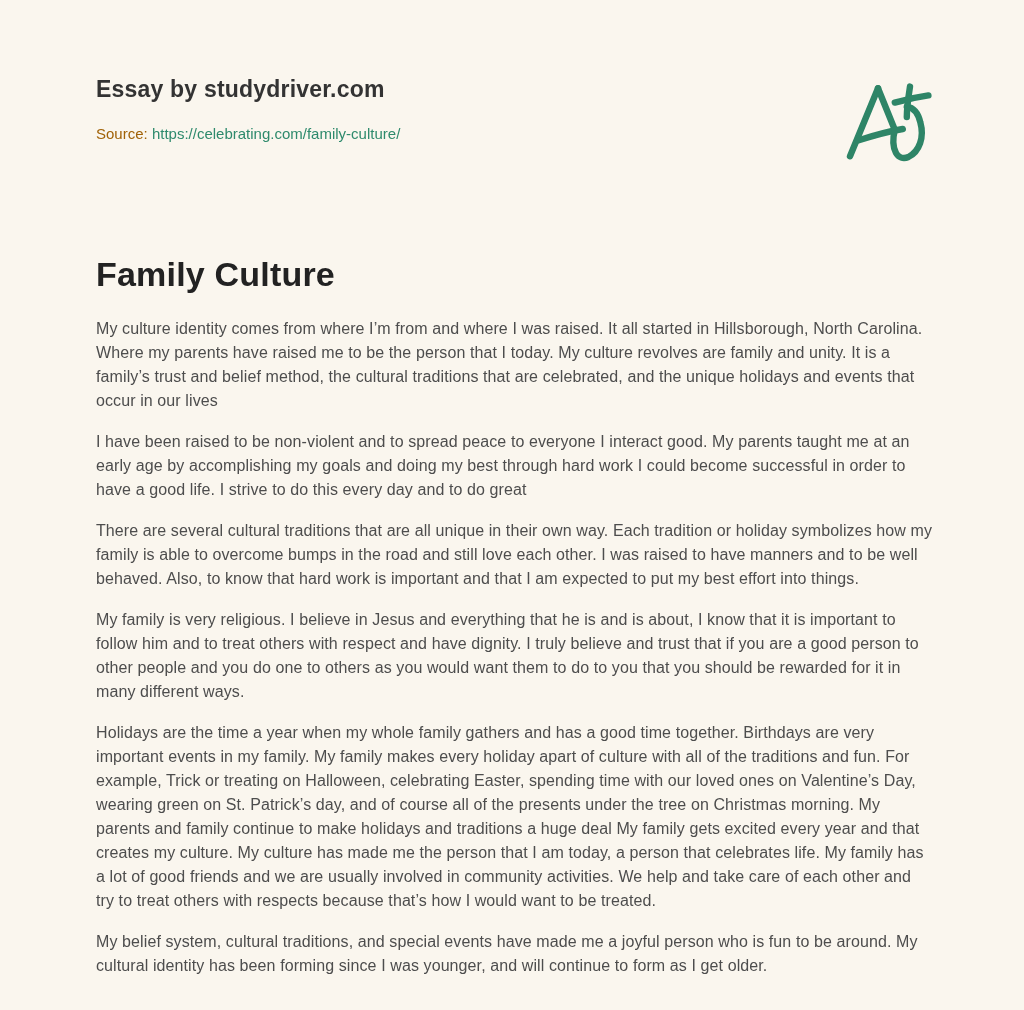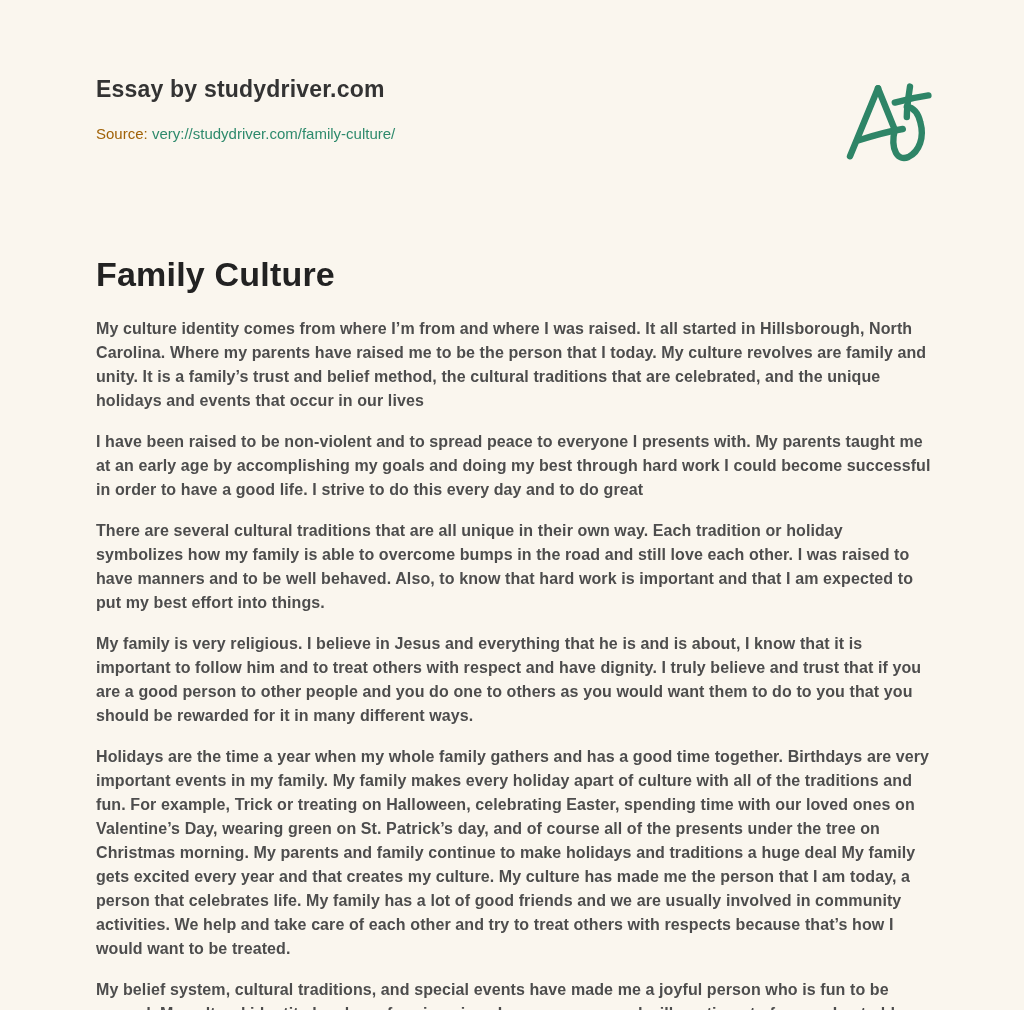--- a/index.html
+++ b/index.html
@@ -71,34 +71,33 @@
     margin-top: 26px;
     width: 836px;
   }
 
   .essay-body p {
     font-size: 16px;
     line-height: 24px;
     color: #4d4d4d;
     margin-bottom: 17px;
     letter-spacing: 0.1px;
-    font-weight: bold;
   }
 </style>
 </head>
 <body>
 
 <div class="page">
 
   <header>
     <h1 class="header-title">Essay by studydriver.com</h1>
 
     <div class="source-line">
       <span class="source-label">Source:</span>
-      <a class="source-link" href="#" title="https://studydriver.com/family-culture/">very://studydriver.com/family-culture/</a>
+      <a class="source-link" href="#" title="https://studydriver.com/family-culture/">https://celebrating.com/family-culture/</a>
     </div>
 
     <div class="logo">
       <svg viewBox="0 0 130 120" fill="none" xmlns="http://www.w3.org/2000/svg">
         <g stroke="#2e8567" stroke-width="8" fill="none" stroke-linecap="round" stroke-linejoin="round">
 
           <path d="M20 104 L55 19"></path>
 
           <path d="M55 19 L76 71"></path>
 
@@ -112,21 +111,21 @@
         </g>
       </svg>
     </div>
   </header>
 
   <main>
     <h2 class="essay-title">Family Culture</h2>
 
     <div class="essay-body">
       <p>My culture identity comes from where I’m from and where I was raised. It all started in Hillsborough, North Carolina. Where my parents have raised me to be the person that I today. My culture revolves are family and unity. It is a family’s trust and belief method, the cultural traditions that are celebrated, and the unique holidays and events that occur in our lives</p>
-      <p>I have been raised to be non-violent and to spread peace to everyone I presents with. My parents taught me at an early age by accomplishing my goals and doing my best through hard work I could become successful in order to have a good life. I strive to do this every day and to do great</p>
+      <p>I have been raised to be non-violent and to spread peace to everyone I interact good. My parents taught me at an early age by accomplishing my goals and doing my best through hard work I could become successful in order to have a good life. I strive to do this every day and to do great</p>
       <p>There are several cultural traditions that are all unique in their own way. Each tradition or holiday symbolizes how my family is able to overcome bumps in the road and still love each other. I was raised to have manners and to be well behaved. Also, to know that hard work is important and that I am expected to put my best effort into things.</p>
       <p>My family is very religious. I believe in Jesus and everything that he is and is about, I know that it is important to follow him and to treat others with respect and have dignity. I truly believe and trust that if you are a good person to other people and you do one to others as you would want them to do to you that you should be rewarded for it in many different ways.</p>
       <p>Holidays are the time a year when my whole family gathers and has a good time together. Birthdays are very important events in my family. My family makes every holiday apart of culture with all of the traditions and fun. For example, Trick or treating on Halloween, celebrating Easter, spending time with our loved ones on Valentine’s Day, wearing green on St. Patrick’s day, and of course all of the presents under the tree on Christmas morning. My parents and family continue to make holidays and traditions a huge deal My family gets excited every year and that creates my culture. My culture has made me the person that I am today, a person that celebrates life. My family has a lot of good friends and we are usually involved in community activities. We help and take care of each other and try to treat others with respects because that’s how I would want to be treated.</p>
       <p>My belief system, cultural traditions, and special events have made me a joyful person who is fun to be around. My cultural identity has been forming since I was younger, and will continue to form as I get older.</p>
     </div>
   </main>
 
 </div>
 
 </body></html>

